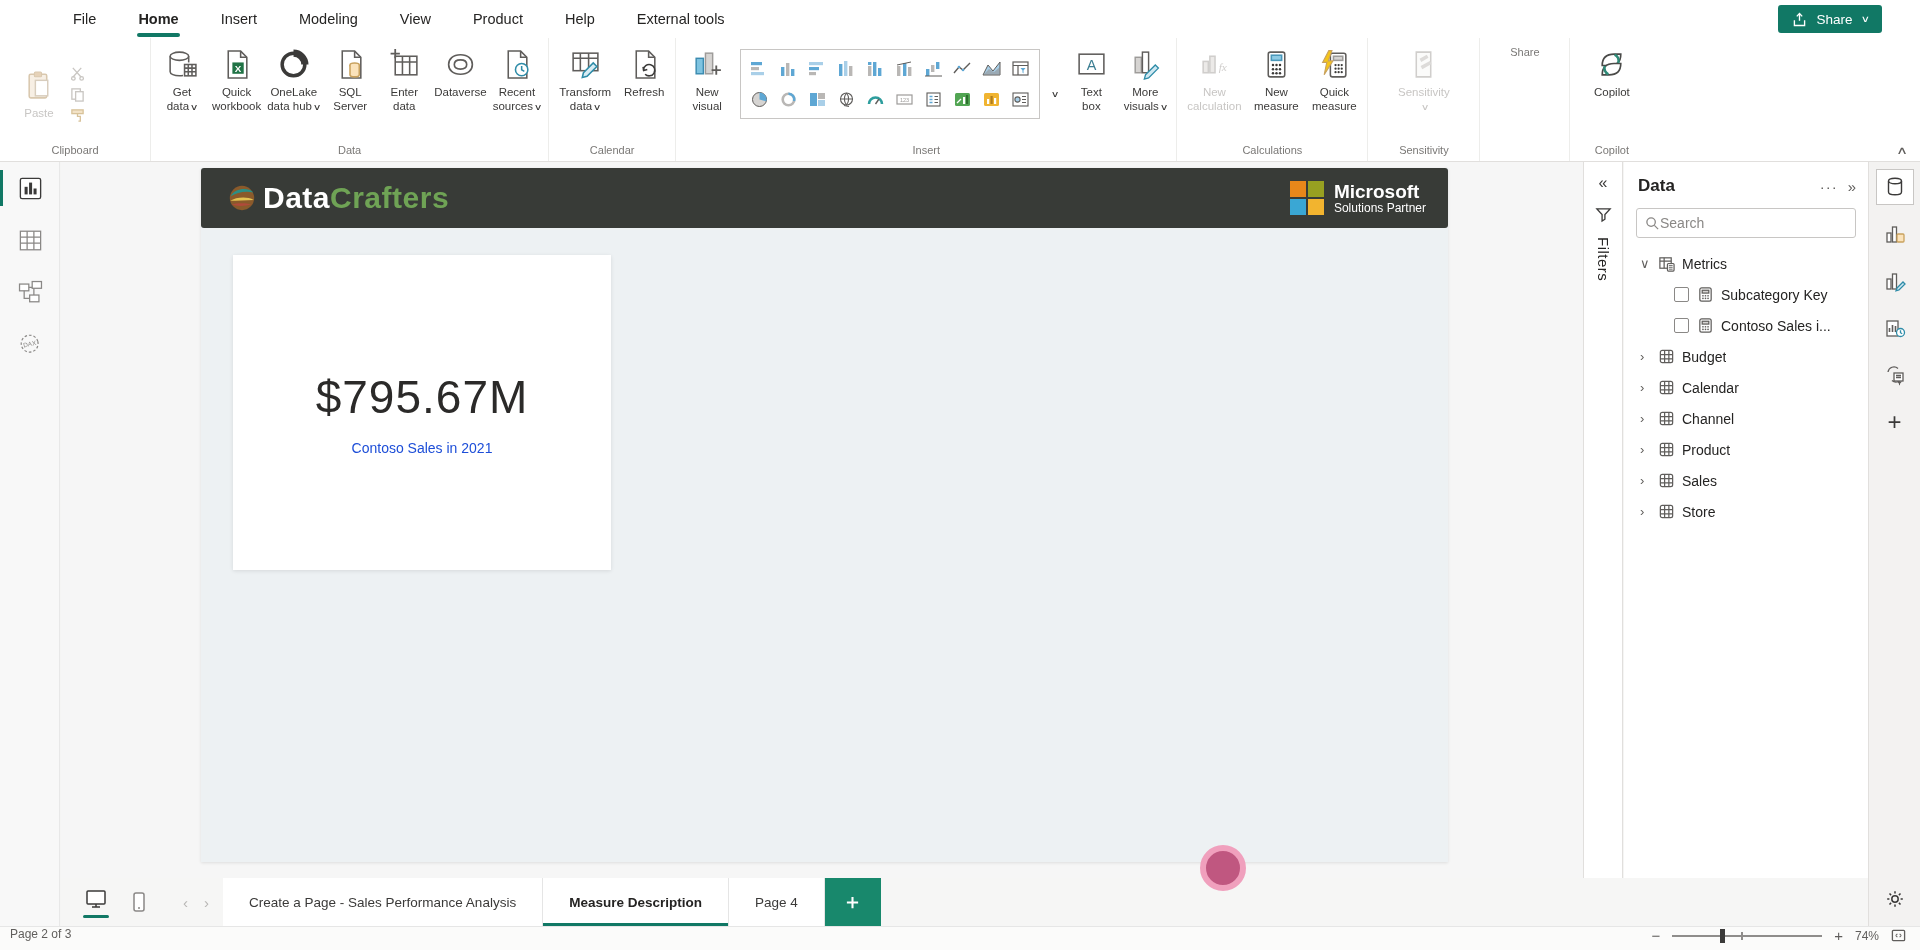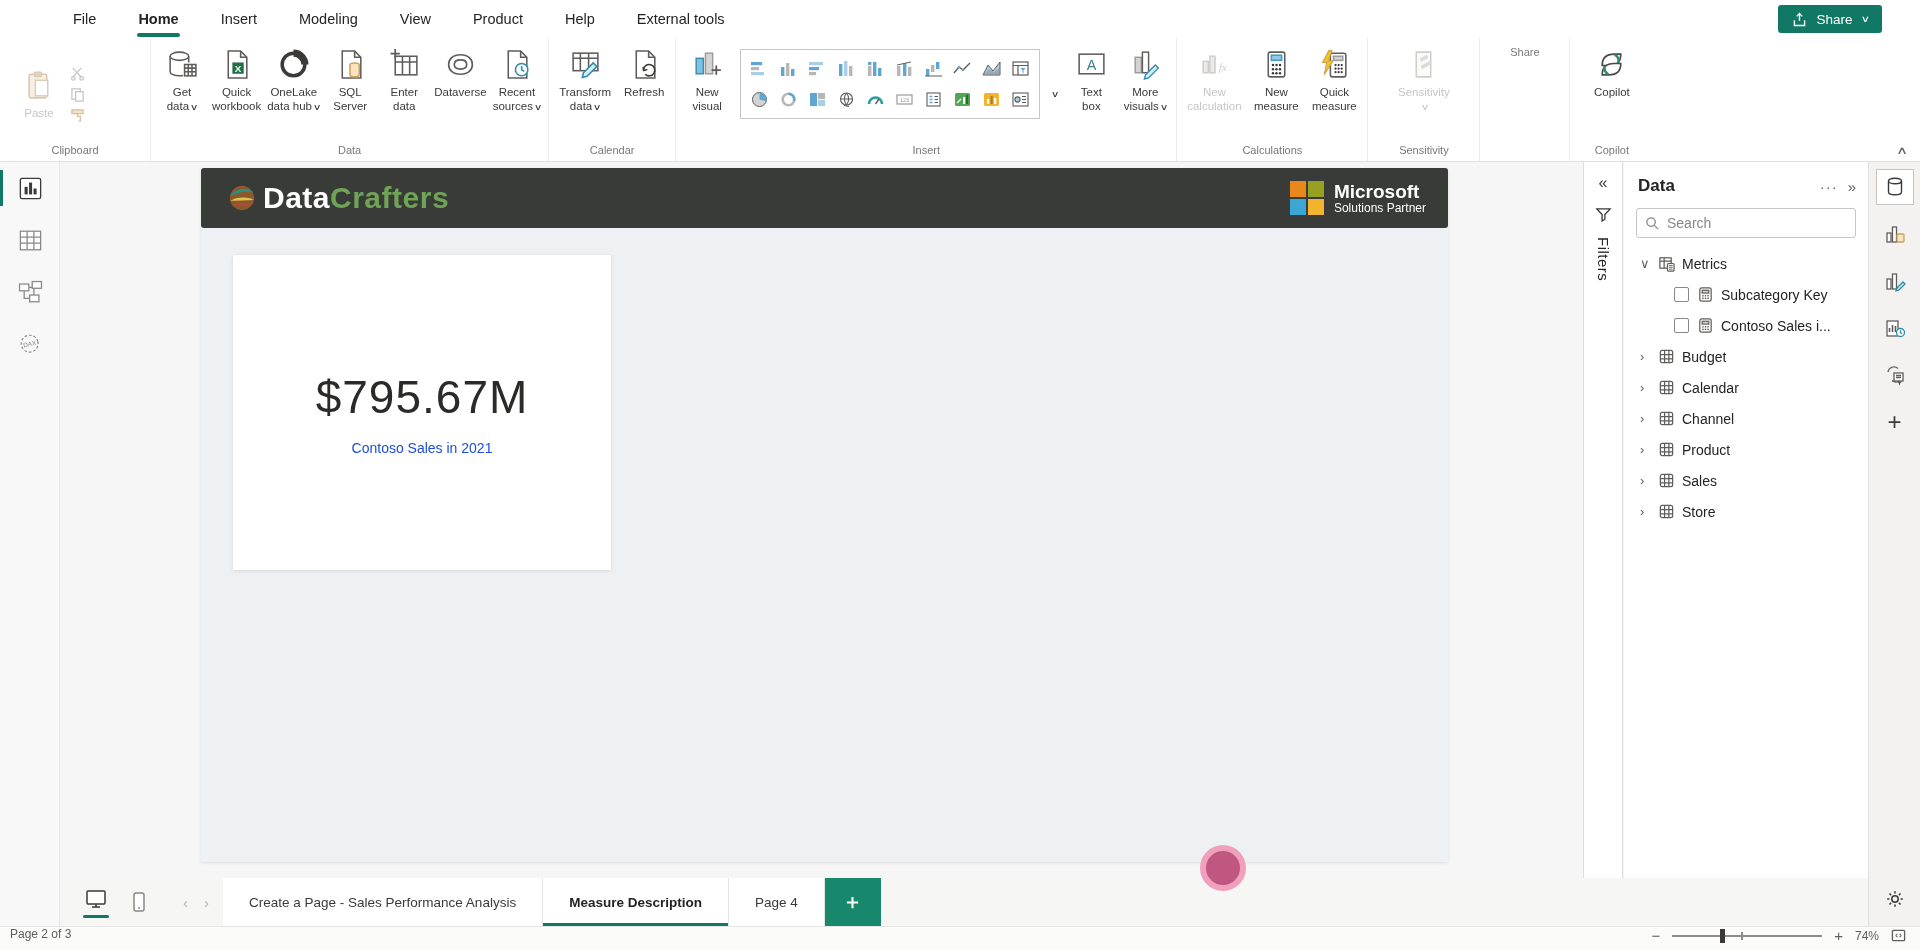--- a/index.html
+++ b/index.html
@@ -63,21 +63,21 @@
   .filtersbar { position:absolute; left:1583px; top:0; width:40px; bottom:48px; background:#fff; border-left:1px solid #e1dfdd; border-right:1px solid #e1dfdd; display:flex; flex-direction:column; align-items:center; padding-top:12px; gap:14px; }
   .filtersbar .collapse { font-size:16px; color:#3b3a39; cursor:pointer; }
   .filtersbar svg { width:17px; height:17px; }
   .filters-title { writing-mode:vertical-rl; font-size:15px; color:#252423; letter-spacing:.5px; }
 
   .datapane { position:absolute; left:1624px; top:0; width:244px; bottom:48px; background:#fff; }
   .dp-head { display:flex; align-items:center; padding:14px 12px 10px 14px; }
   .dp-title { font-size:17px; font-weight:bold; flex:1; }
   .dp-ellipsis { color:#605e5c; font-size:15px; letter-spacing:1px; padding:0 10px; cursor:pointer; }
   .dp-collapse { color:#605e5c; font-size:15px; cursor:pointer; }
-  .dp-search { margin:2px 12px 10px 12px; height:30px; border:1px solid #c8c6c4; border-radius:3px; display:flex; align-items:center; padding:5px 8px; gap:7px; background:#fff; }
+  .dp-search { margin:2px 12px 10px 12px; height:30px; border:1px solid #c8c6c4; border-radius:3px; display:flex; align-items:center; padding:5px 8px; background:#fff; }
   .dp-search svg { width:15px; height:15px; flex:none; }
   .dp-search input { border:none; outline:none; flex:1; font-size:14px; font-family:"Liberation Sans",sans-serif; color:#252423; background:transparent; min-width:0; }
   .dp-search input::placeholder { color:#8a8886; }
   .trow { display:flex; align-items:center; height:31px; font-size:14px; color:#252423; padding-left:16px; cursor:pointer; }
   .trow .chev { width:18px; color:#605e5c; font-size:13px; flex:none; }
   .trow svg { width:17px; height:17px; margin-right:7px; flex:none; }
   .trow.child { padding-left:50px; }
   .cbx { width:15px; height:15px; border:1px solid #8a8886; border-radius:2px; background:#fff; margin-right:8px; flex:none; }
   .tlabel { white-space:nowrap; overflow:hidden; }
 

